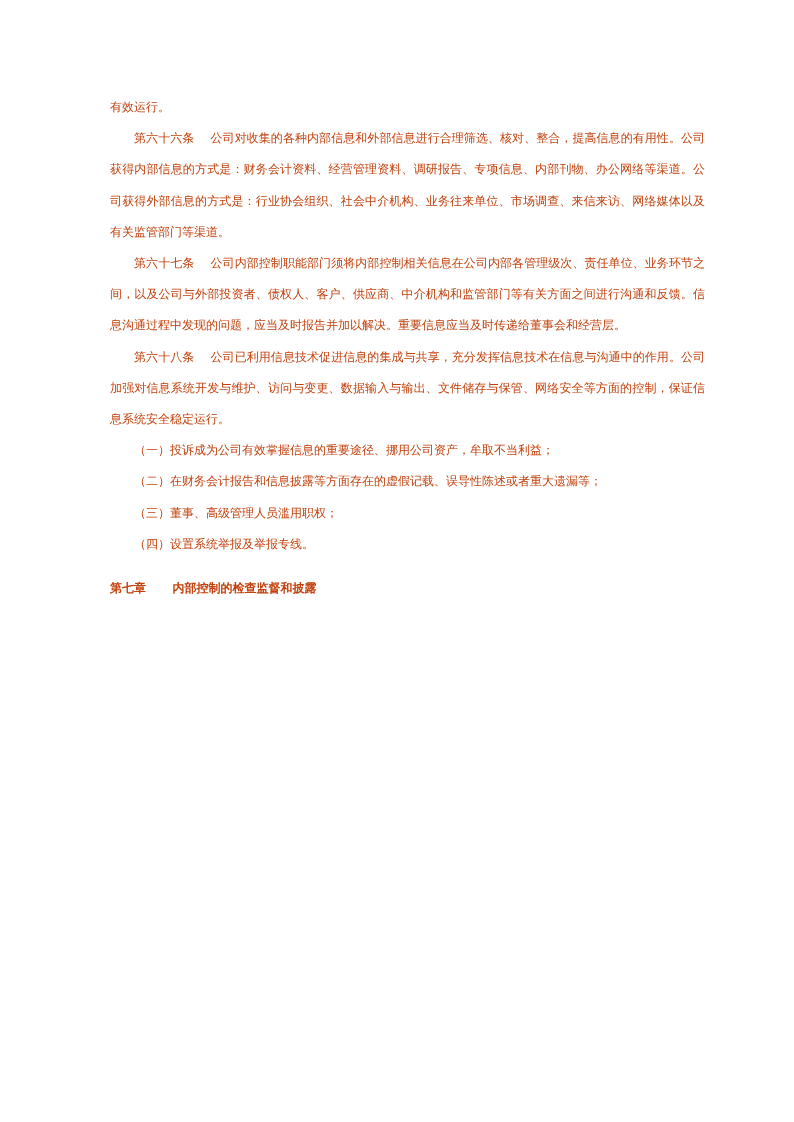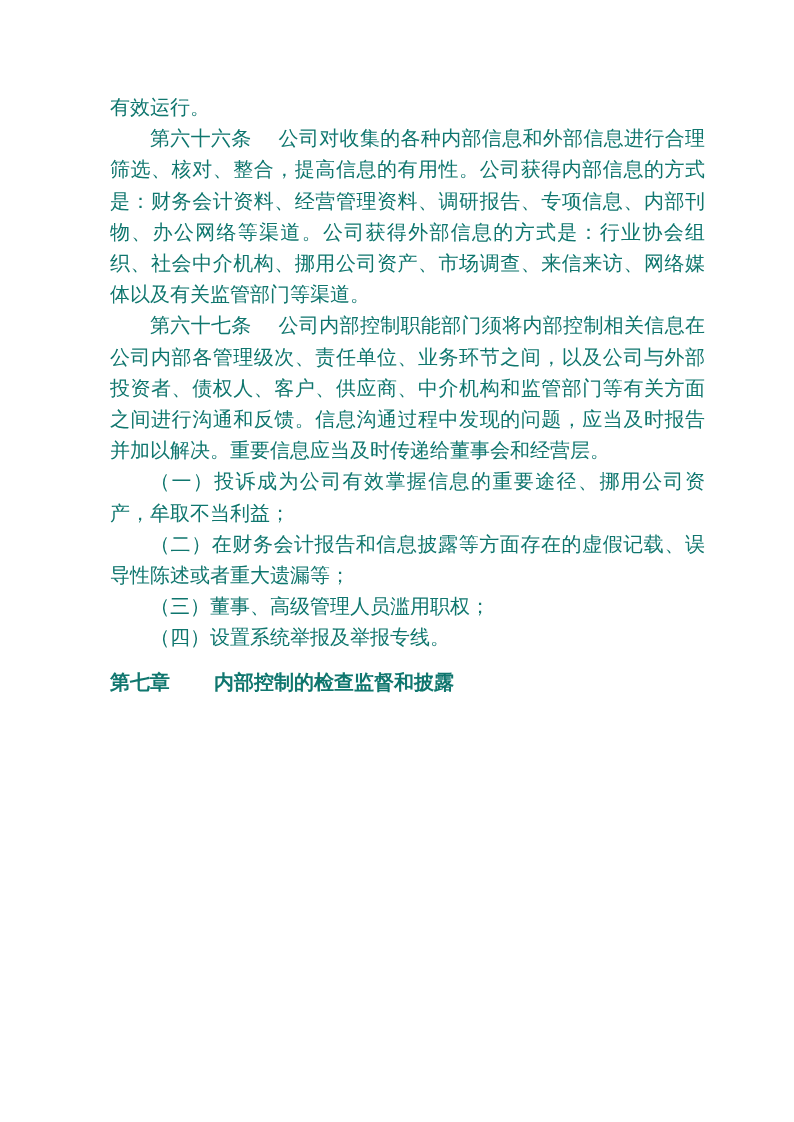--- a/index.html
+++ b/index.html
@@ -17,25 +17,25 @@
     color: #000000;
   }
   .content {
     position: absolute;
     left: 110px;
     top: 92px;
     width: 595px;
   }
   .content p {
     margin: 0;
-    font-size: 20px;
+    font-size: 12px;
     line-height: 31.2px;
     text-align: justify;
     text-justify: inter-ideograph;
-    color: #0f766e;
+    color: #c2410c;
   }
   .para.indent { text-indent: 2em; }
   .para.no-indent { text-indent: 0; }
   .art-num {
     font-weight: 400;
     font-family: "Liberation Sans", sans-serif;
     margin-right: 1.35em;
   }
   .chapter {
     text-indent: 0 !important;
@@ -48,21 +48,22 @@
     display: inline-block;
     width: 2.2em;
   }
 </style>
 </head>
 <body>
 
 <div class="page">
   <main class="content">
       <p class="para no-indent"><span>有效运行。</span></p>
-      <p class="para indent"><span class="art-num">第六十六条</span><span>公司对收集的各种内部信息和外部信息进行合理筛选、核对、整合，提高信息的有用性。公司获得内部信息的方式是：财务会计资料、经营管理资料、调研报告、专项信息、内部刊物、办公网络等渠道。公司获得外部信息的方式是：行业协会组织、社会中介机构、挪用公司资产、市场调查、来信来访、网络媒体以及有关监管部门等渠道。</span></p>
+      <p class="para indent"><span class="art-num">第六十六条</span><span>公司对收集的各种内部信息和外部信息进行合理筛选、核对、整合，提高信息的有用性。公司获得内部信息的方式是：财务会计资料、经营管理资料、调研报告、专项信息、内部刊物、办公网络等渠道。公司获得外部信息的方式是：行业协会组织、社会中介机构、业务往来单位、市场调查、来信来访、网络媒体以及有关监管部门等渠道。</span></p>
       <p class="para indent"><span class="art-num">第六十七条</span><span>公司内部控制职能部门须将内部控制相关信息在公司内部各管理级次、责任单位、业务环节之间，以及公司与外部投资者、债权人、客户、供应商、中介机构和监管部门等有关方面之间进行沟通和反馈。信息沟通过程中发现的问题，应当及时报告并加以解决。重要信息应当及时传递给董事会和经营层。</span></p>
+      <p class="para indent"><span class="art-num">第六十八条</span><span>公司已利用信息技术促进信息的集成与共享，充分发挥信息技术在信息与沟通中的作用。公司加强对信息系统开发与维护、访问与变更、数据输入与输出、文件储存与保管、网络安全等方面的控制，保证信息系统安全稳定运行。</span></p>
       <p class="para indent"><span>（一）投诉成为公司有效掌握信息的重要途径、挪用公司资产，牟取不当利益；</span></p>
       <p class="para indent"><span>（二）在财务会计报告和信息披露等方面存在的虚假记载、误导性陈述或者重大遗漏等；</span></p>
       <p class="para indent"><span>（三）董事、高级管理人员滥用职权；</span></p>
       <p class="para indent"><span>（四）设置系统举报及举报专线。</span></p>
       <p class="chapter"><span>第七章</span><span class="gap"></span><span>内部控制的检查监督和披露</span></p>
     </main>
 </div>
 
 </body></html>

